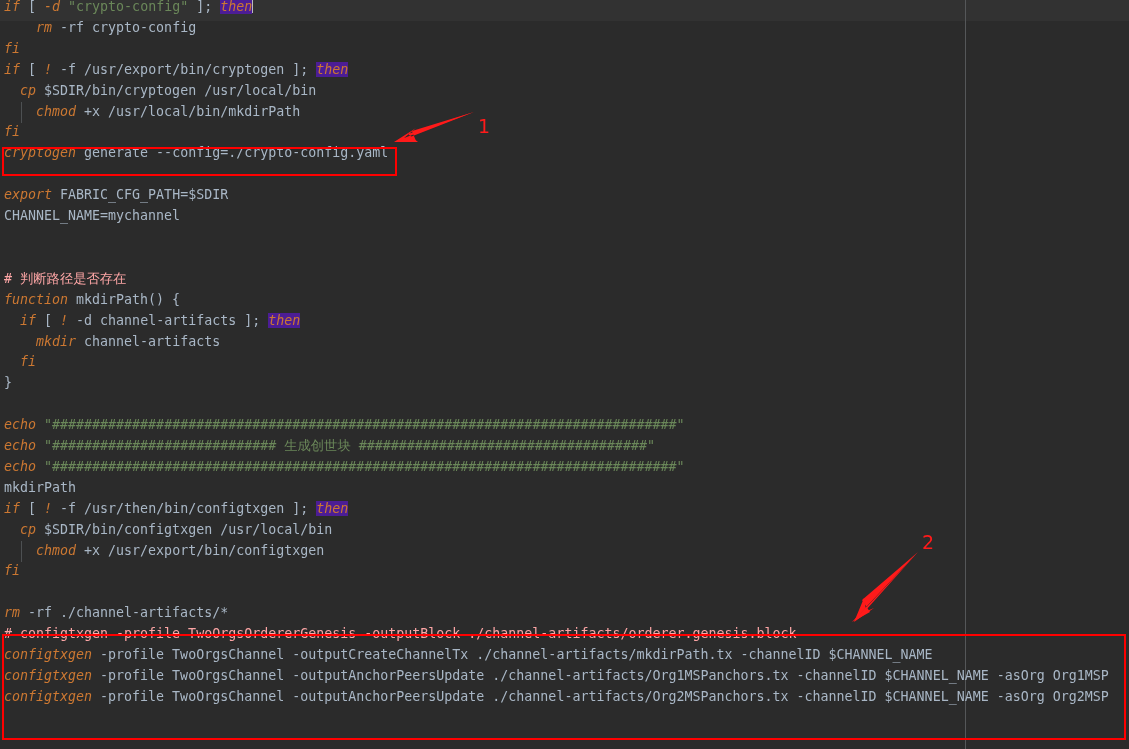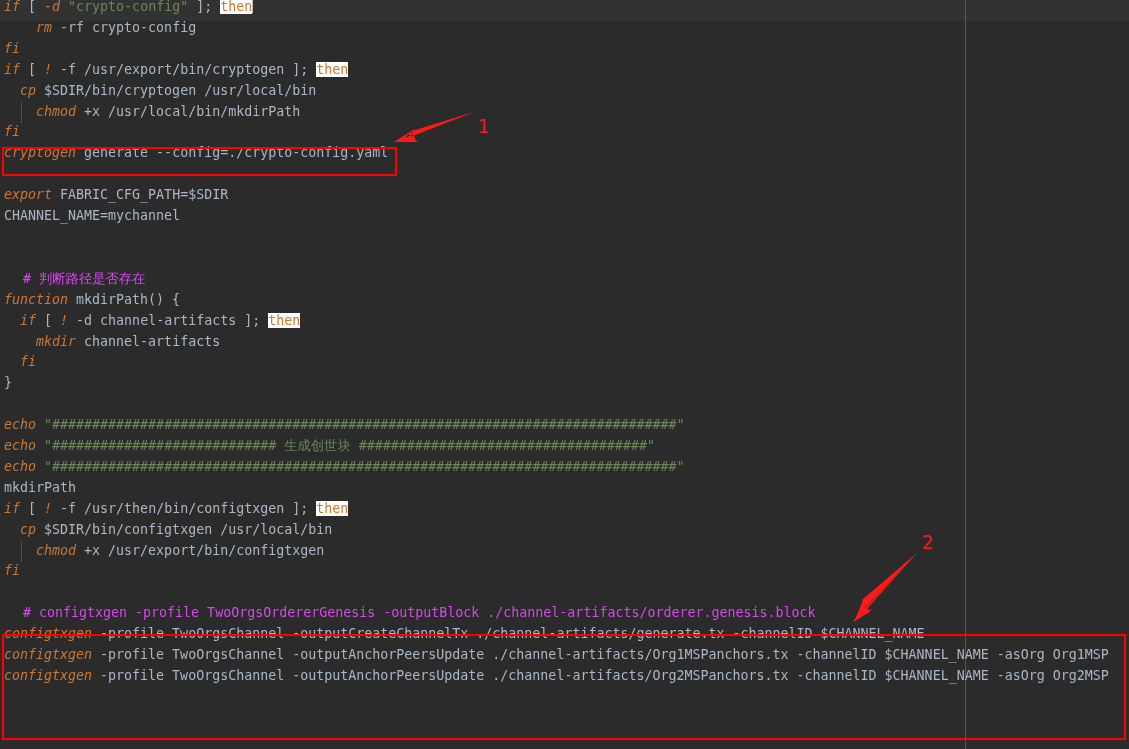--- a/index.html
+++ b/index.html
@@ -57,26 +57,27 @@
     height: 20.92px;
     white-space: pre;
     padding-left: 4px;
     position: relative;
   }
 
   
   .kw   { color: #cc7832; font-style: italic; }
   .txt  { color: #a9b7c6; }
   .str  { color: #6a8759; }
-  .cmt  { color: #d946ef; margin-left: 19px; }
+  .cmt  { color: #fca5a5; }
 
   
   .hl {
-    background: #ffffff;
+    background: #4c1d95;
     color: #cc7832;
+    font-style: italic;
   }
 
   
   .caret {
     display: inline-block;
     width: 1px;
     height: 15px;
     background: #bbbbbb;
     vertical-align: -2px;
     margin-left: 0px;
@@ -140,22 +141,23 @@
       <div class="line">&nbsp;</div>
       <div class="line"><span class="kw">echo</span><span class="txt"> </span><span class="str">"##############################################################################"</span></div>
       <div class="line"><span class="kw">echo</span><span class="txt"> </span><span class="str">"############################ 生成创世块 ####################################"</span></div>
       <div class="line"><span class="kw">echo</span><span class="txt"> </span><span class="str">"##############################################################################"</span></div>
       <div class="line"><span class="txt">mkdirPath</span></div>
       <div class="line"><span class="kw">if</span><span class="txt"> [ </span><span class="kw">!</span><span class="txt"> -f /usr/then/bin/configtxgen ]; </span><span class="hl">then</span></div>
       <div class="line"><span class="txt">  </span><span class="kw">cp</span><span class="txt"> $SDIR/bin/configtxgen /usr/local/bin</span></div>
       <div class="line"><span class="txt">    </span><span class="kw">chmod</span><span class="txt"> +x /usr/export/bin/configtxgen</span><div class="guide" style="left: 21px;"></div></div>
       <div class="line"><span class="kw">fi</span></div>
       <div class="line">&nbsp;</div>
+      <div class="line"><span class="kw">rm</span><span class="txt"> -rf ./channel-artifacts/*</span></div>
       <div class="line"><span class="cmt"># configtxgen -profile TwoOrgsOrdererGenesis -outputBlock ./channel-artifacts/orderer.genesis.block</span></div>
-      <div class="line"><span class="kw">configtxgen</span><span class="txt"> -profile TwoOrgsChannel -outputCreateChannelTx ./channel-artifacts/generate.tx -channelID $CHANNEL_NAME</span></div>
+      <div class="line"><span class="kw">configtxgen</span><span class="txt"> -profile TwoOrgsChannel -outputCreateChannelTx ./channel-artifacts/mkdirPath.tx -channelID $CHANNEL_NAME</span></div>
       <div class="line"><span class="kw">configtxgen</span><span class="txt"> -profile TwoOrgsChannel -outputAnchorPeersUpdate ./channel-artifacts/Org1MSPanchors.tx -channelID $CHANNEL_NAME -asOrg Org1MSP</span></div>
       <div class="line"><span class="kw">configtxgen</span><span class="txt"> -profile TwoOrgsChannel -outputAnchorPeersUpdate ./channel-artifacts/Org2MSPanchors.tx -channelID $CHANNEL_NAME -asOrg Org2MSP</span></div>
     </div>
 
   <div class="redbox" style="left:2px; top:147px; width:395px; height:29px;"></div>
   <div class="redbox" style="left:2px; top:634px; width:1124px; height:106px;"></div>
 
   <svg class="arrow-svg" style="left:386px; top:108px;" width="92" height="42" viewBox="0 0 92 42">
     <path d="M 88 4 L 18 30 L 30 20 L 8 34 L 32 34 L 22 26 Z" fill="#ff1a1a"></path>
     <path d="M 88 4 L 14 33 L 30 33 L 26 23 Z" fill="#ff1a1a"></path>

